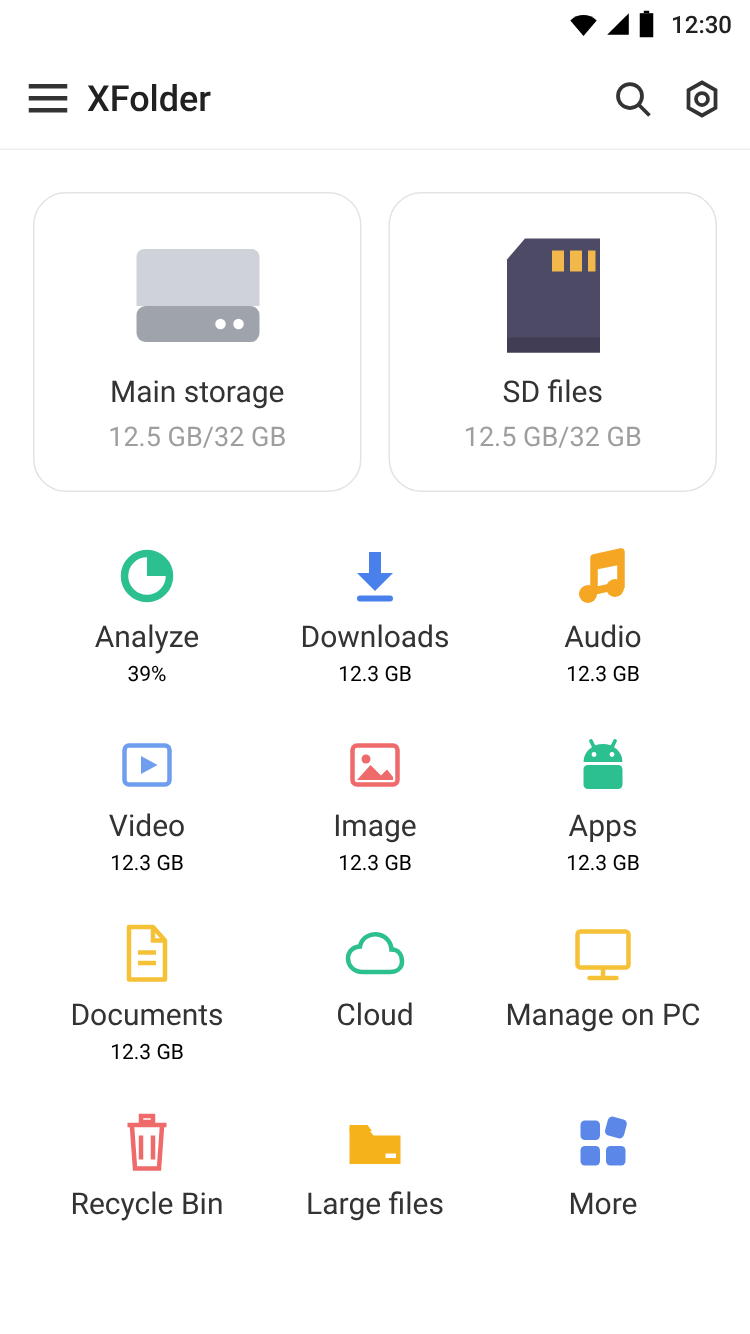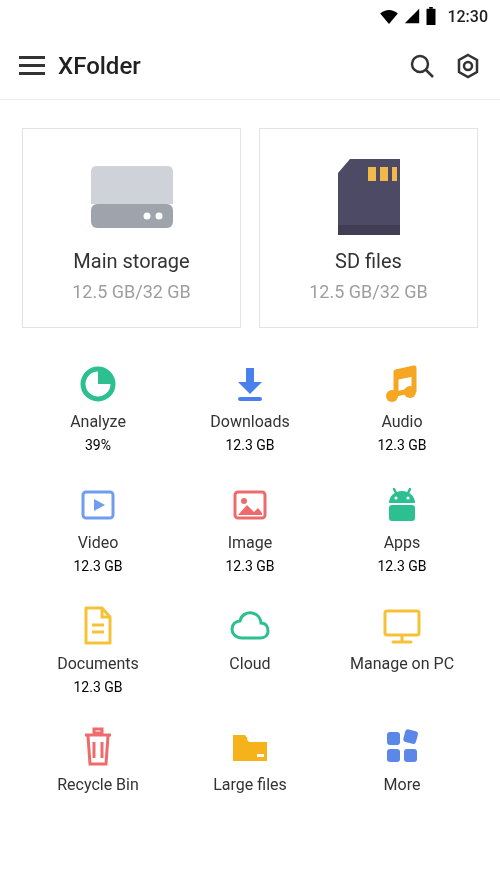--- a/index.html
+++ b/index.html
@@ -33,21 +33,21 @@
   .app-title { font-size: 24px; font-weight: 500; flex: 1; }
   .app-bar .icon-btn { width: 28px; height: 28px; display:flex; align-items:center; justify-content:center; }
   .storage-row {
     display: flex;
     gap: 18px;
     padding: 28px 22px 24px;
   }
   .storage-card {
     flex: 1;
     border: 1px solid #e3e3e3;
-    border-radius: 0;
+    border-radius: 22px;
     height: 200px;
     display: flex;
     flex-direction: column;
     align-items: center;
     justify-content: center;
     gap: 8px;
   }
   .storage-card .icon-wrap { height: 86px; display:flex; align-items:center; justify-content:center; }
   .storage-card .title { font-size: 20px; color: #333; }
   .storage-card .sub { font-size: 18px; color: #9e9e9e; }
@@ -57,21 +57,21 @@
     padding: 10px 22px;
     row-gap: 30px;
   }
   .cat {
     display: flex;
     flex-direction: column;
     align-items: center;
     gap: 6px;
   }
   .cat .icon-wrap { height: 44px; display:flex; align-items:center; justify-content:center; }
-  .cat .title { font-size: 16px; color: #333; }
+  .cat .title { font-size: 20px; color: #333; }
   .cat .sub { font-size: 14px; color: #000000; min-height: 16px; }
   svg { display:block; }
 </style>
 </head>
 <body>
 
 <div class="status-bar">
   <span>
     <svg width="20" height="16" viewBox="0 0 24 20">
         <path d="M12 20 L1 7 C7 1 17 1 23 7 Z" fill="#000"></path>

